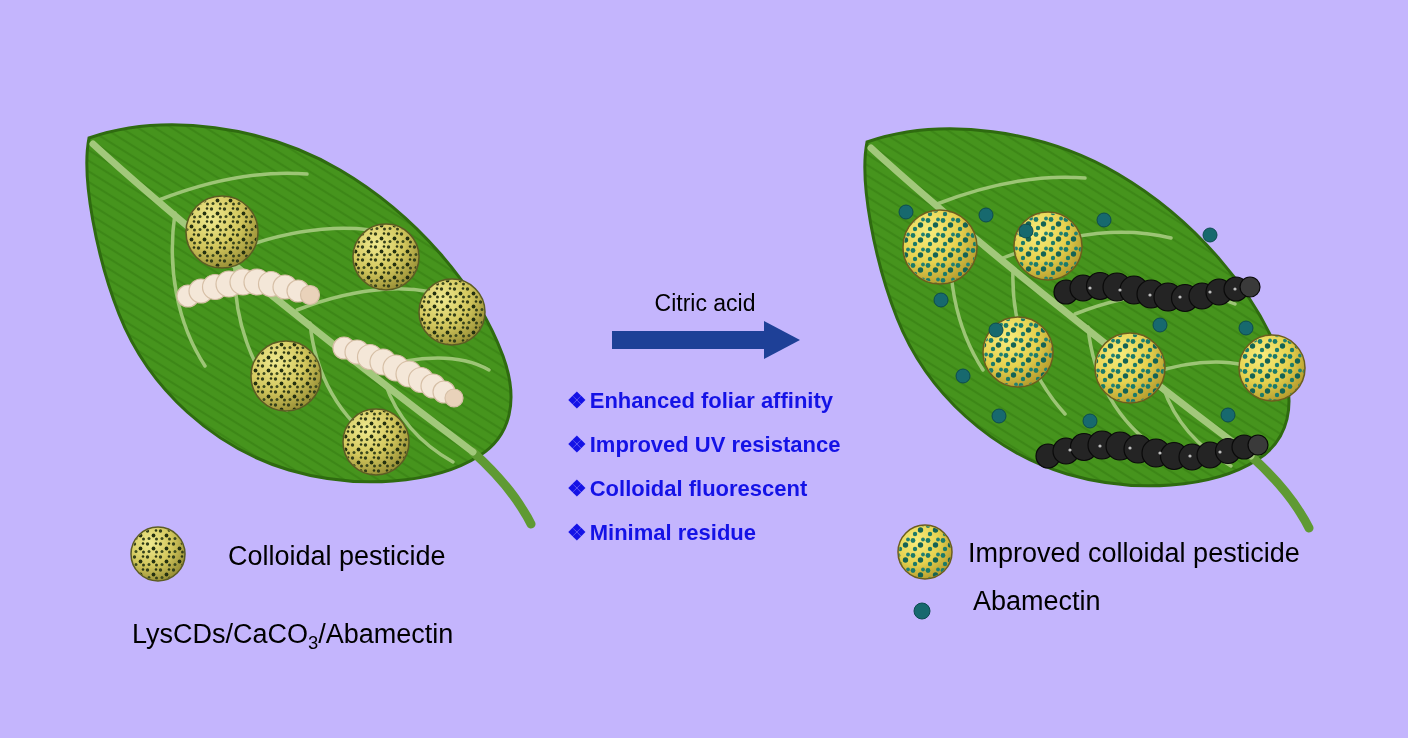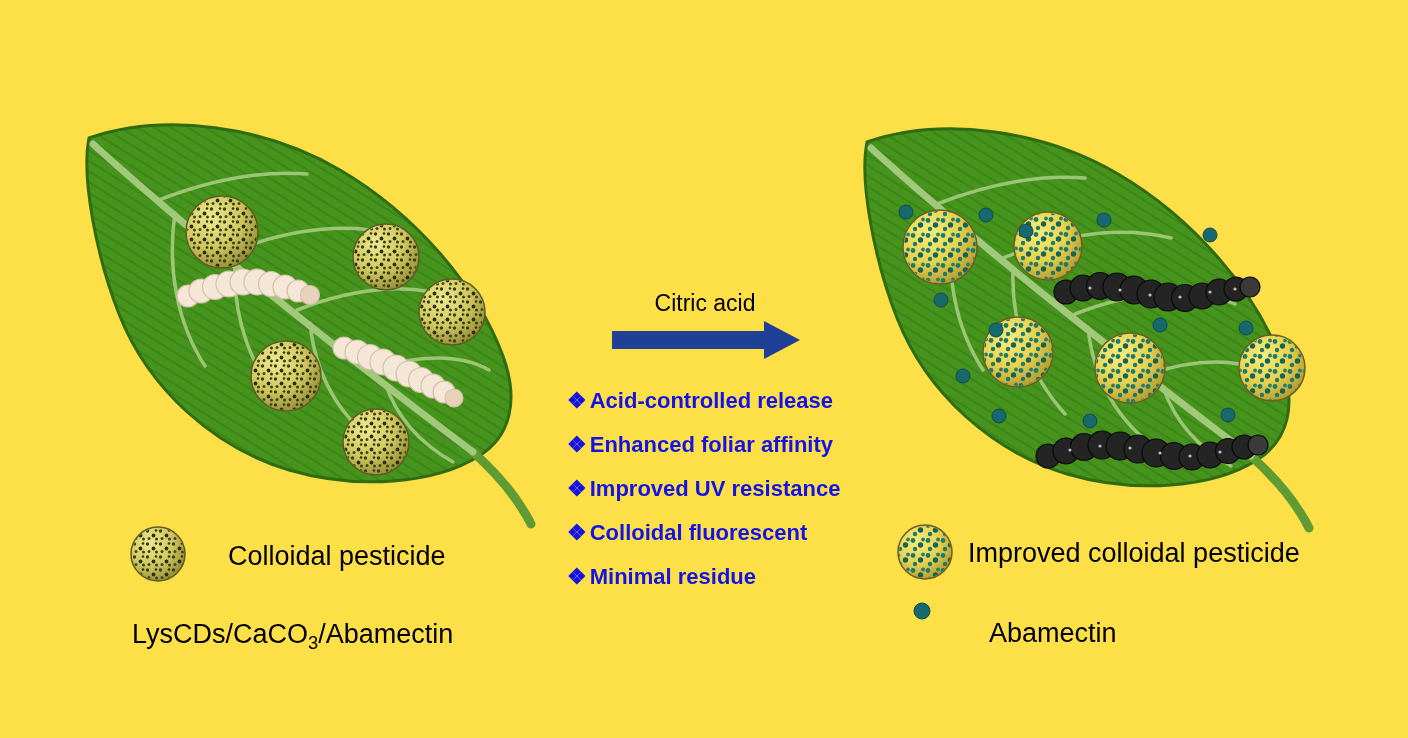--- a/index.html
+++ b/index.html
@@ -1,38 +1,38 @@
 <!DOCTYPE html>
 <html style="--benefit-text: #1412e6; --arrow-blue: #1e4097; --abamectin-teal: #17696e; --leaf-green: #46941d;"><head>
 <meta charset="utf-8">
 <style>
   html,body{margin:0;padding:0;background:#fff;}
   .stage{
-    position:relative;width:1408px;height:738px;background:#fde047;overflow:hidden;
+    position:relative;width:1408px;height:738px;background:#c4b5fd;overflow:hidden;
     font-family:"Liberation Sans",sans-serif;color:#000;
   }
   svg.scene{position:absolute;left:0;top:0;}
   .overlay{position:absolute;left:0;top:0;width:100%;height:100%;}
   .citric{
     position:absolute;left:605px;top:290px;width:200px;text-align:center;
     font-size:23px;color:#000;
   }
   .benefits{
     position:absolute;left:567px;top:389px;display:flex;flex-direction:column;gap:21px;
   }
   .benefit{
     font-size:22px;font-weight:bold;line-height:23px;white-space:nowrap;
     color:var(--benefit-text,#1412e6);
   }
   .benefit .bullet{margin-right:3px;}
   .legend-label{position:absolute;font-size:27px;line-height:26px;white-space:nowrap;}
   .lbl-colloidal{left:228px;top:543px;}
   .lbl-formula{left:132px;top:621px;}
   .lbl-degraded{left:968px;top:540px;}
-  .lbl-abamectin{left:973px;top:620px;margin-left:16px;}
+  .lbl-abamectin{left:973px;top:588px;}
   sub{font-size:0.68em;}
 </style>
 </head>
 <body>
 
 <div class="stage">
 
   <svg class="scene" width="1408" height="738" viewBox="0 0 1408 738">
     <defs>
       <radialGradient id="gradSphereL" cx="35%" cy="30%" r="75%">
@@ -232,23 +232,20 @@
     </g>
     <circle cx="922" cy="611" r="8" style="fill:var(--abamectin-teal,#17696e)" stroke="#0d4b50" stroke-width="1"></circle>
   </svg>
 
   <div class="overlay">
 
     <div class="citric">Citric acid</div>
 
     <div class="benefits">
       <div class="benefit">
-        <span class="bullet">❖</span><span>Acid-controlled release</span>
-      </div>
-      <div class="benefit">
         <span class="bullet">❖</span><span>Enhanced foliar affinity</span>
       </div>
       <div class="benefit">
         <span class="bullet">❖</span><span>Improved UV resistance</span>
       </div>
       <div class="benefit">
         <span class="bullet">❖</span><span>Colloidal fluorescent</span>
       </div>
       <div class="benefit">
         <span class="bullet">❖</span><span>Minimal residue</span>

